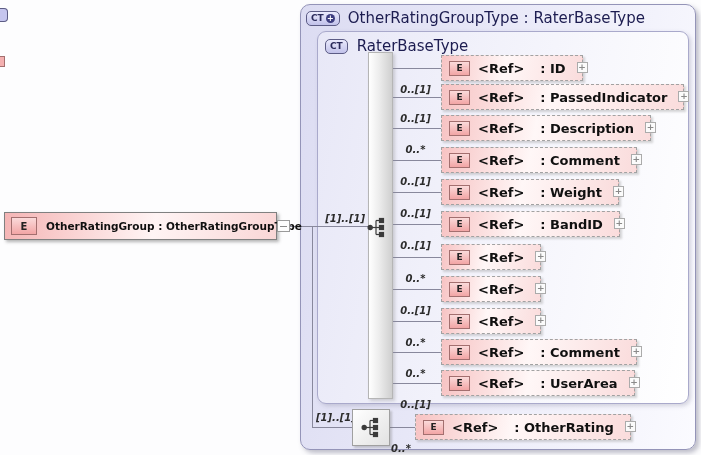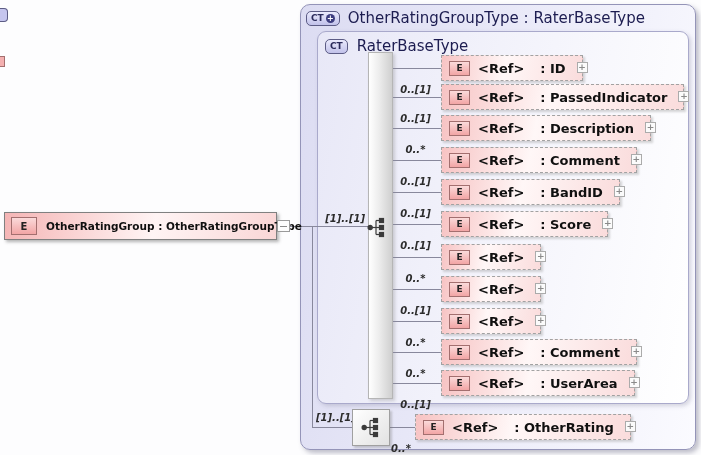--- a/index.html
+++ b/index.html
@@ -172,31 +172,31 @@
       <span class="ename">: Comment</span>
       <span class="plusbox">+</span>
     </span>
   </div>
   <div class="row" style="top:179px">
     <span class="rcard">0..[1]</span>
       <span class="rline"></span>
     <span class="ebox">
       <span class="ebadge">E</span>
       <span class="eref">&lt;Ref&gt;</span>
+      <span class="ename">: Weight</span>
+      <span class="plusbox">+</span>
+    </span>
+  </div>
+  <div class="row" style="top:211px">
+    <span class="rcard">0..[1]</span>
+      <span class="rline"></span>
+    <span class="ebox">
+      <span class="ebadge">E</span>
+      <span class="eref">&lt;Ref&gt;</span>
       <span class="ename">: BandID</span>
-      <span class="plusbox">+</span>
-    </span>
-  </div>
-  <div class="row" style="top:211px">
-    <span class="rcard">0..[1]</span>
-      <span class="rline"></span>
-    <span class="ebox">
-      <span class="ebadge">E</span>
-      <span class="eref">&lt;Ref&gt;</span>
-      <span class="ename">: Score</span>
       <span class="plusbox">+</span>
     </span>
   </div>
   <div class="row" style="top:244px">
     <span class="rcard">0..*</span>
       <span class="rline"></span>
     <span class="ebox">
       <span class="ebadge">E</span>
       <span class="eref">&lt;Ref&gt;</span>
       <span class="plusbox">+</span>

